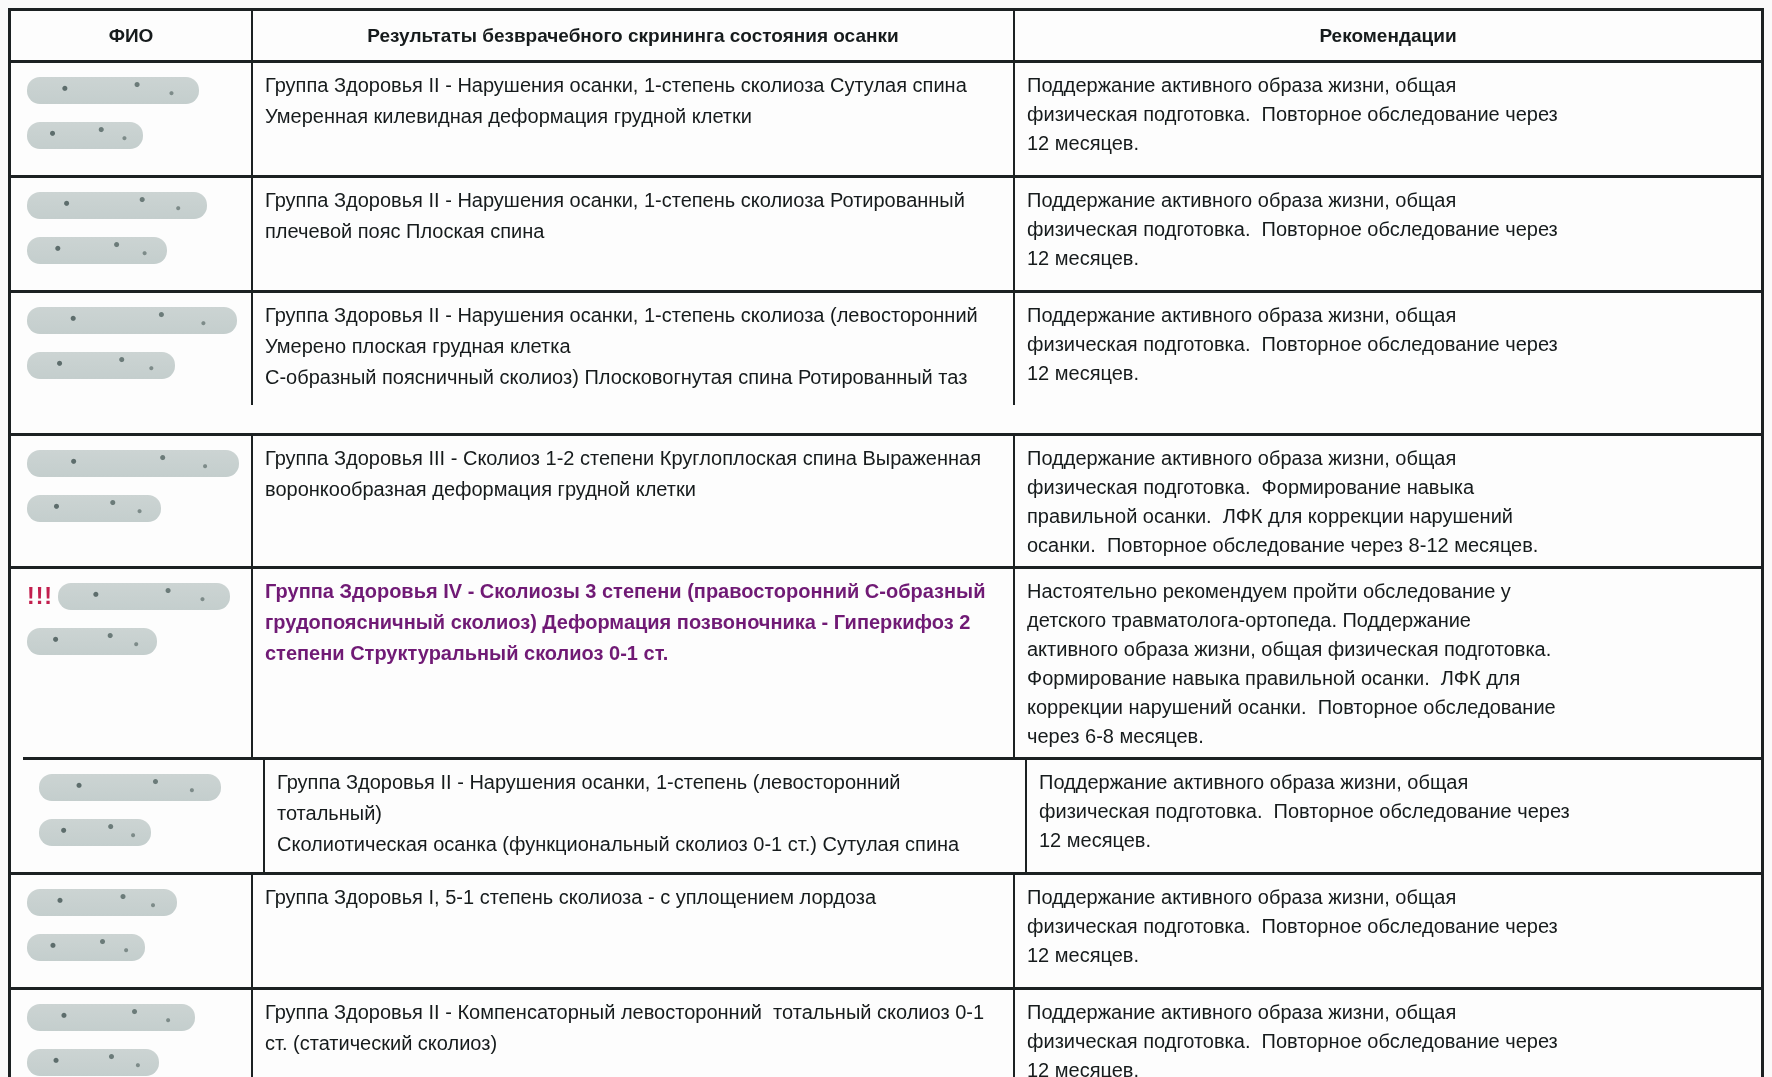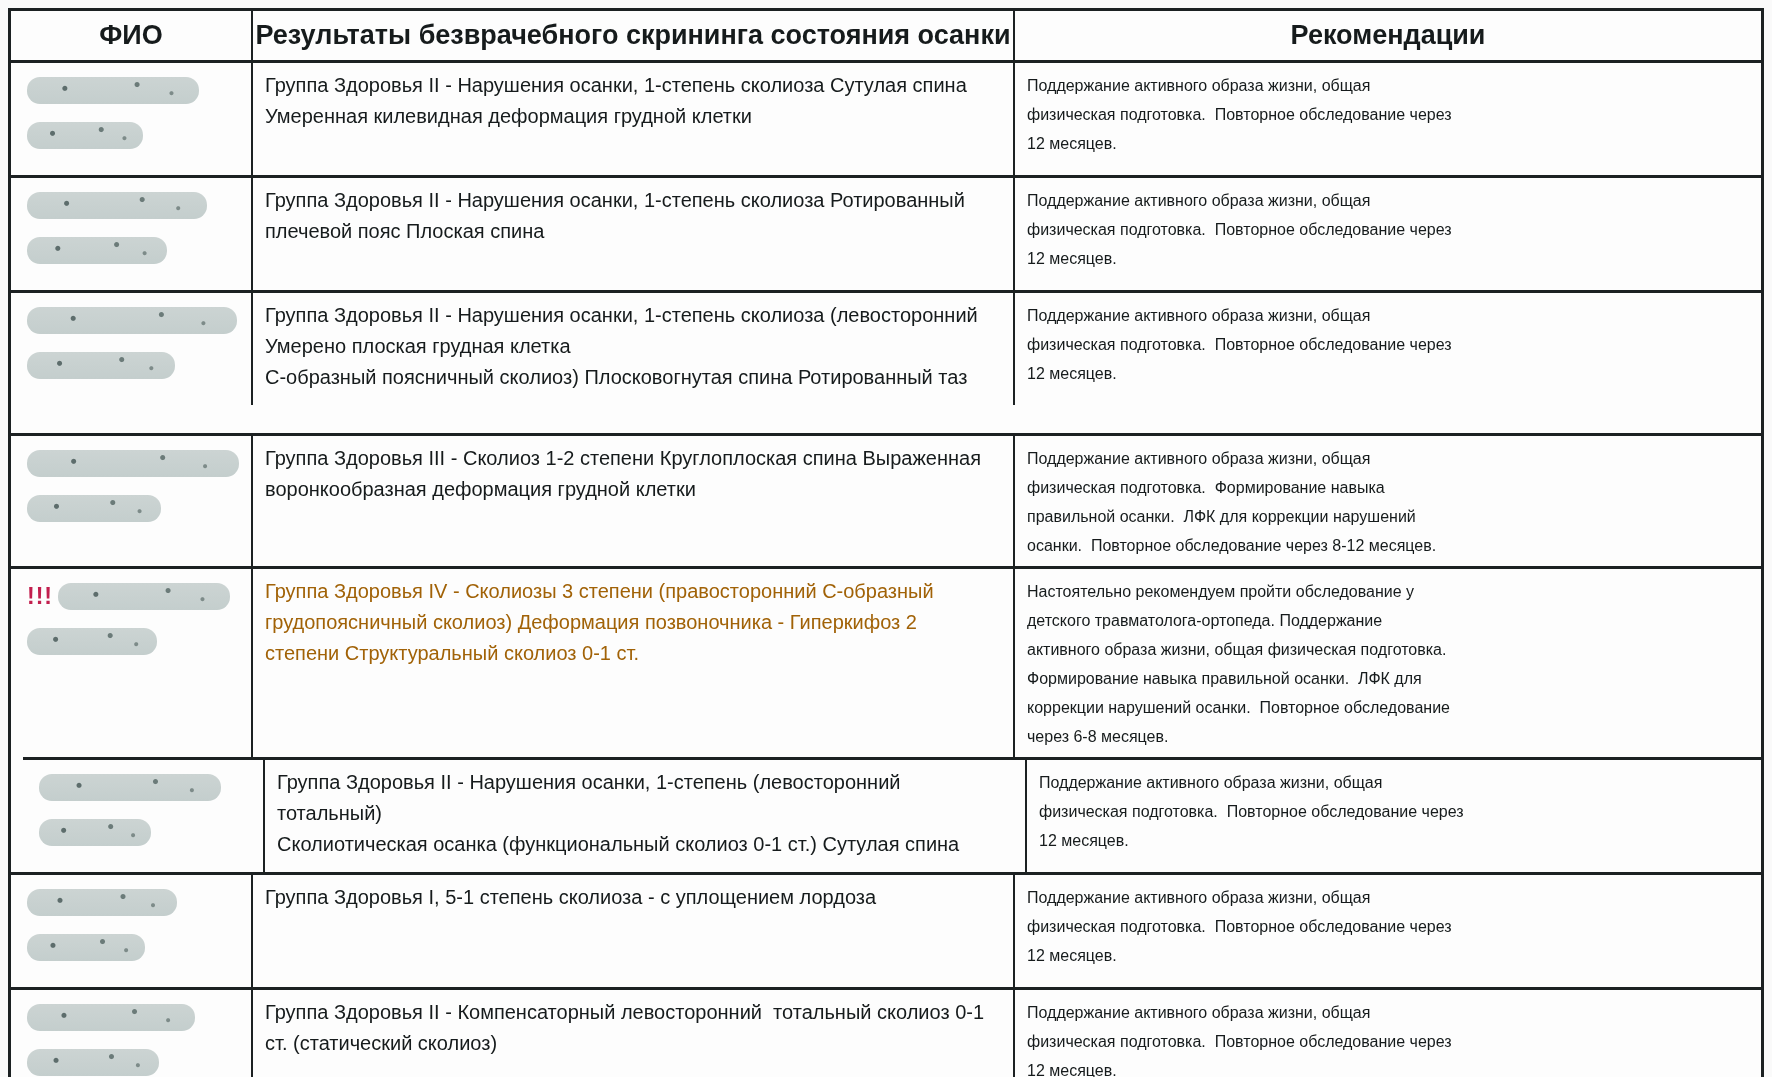--- a/index.html
+++ b/index.html
@@ -14,39 +14,39 @@
     position:absolute;left:8px;top:8px;width:1756px;
     background:#fdfdfd;
     border:3px solid #1c2122;
     box-sizing:border-box;
   }
   .hrow{
     display:grid;grid-template-columns:242px 762px 1fr;
     height:49px;align-items:center;
   }
   .hcell{
-    text-align:center;font-weight:700;font-size:27px;
+    text-align:center;font-weight:700;font-size:19px;
     height:100%;display:flex;align-items:center;justify-content:center;
     box-sizing:border-box;
   }
   .row{
     display:grid;grid-template-columns:242px 762px 1fr;
     border-top:3px solid #1c2122;
     box-sizing:border-box;
     background:#fdfdfd;
   }
   .cell{box-sizing:border-box;}
   .fio,.hcell-fio{border-right:2px solid #1c2122;}
   .result,.hcell-result{border-right:2px solid #1c2122;}
   .fio{padding:14px 12px 8px 16px;}
   .result{padding:7px 14px 6px 12px;font-size:20px;}
-  .rec{padding:8px 14px 6px 12px;font-size:16px;}
+  .rec{padding:8px 14px 6px 12px;font-size:20px;}
   .result .tline{line-height:31px;white-space:pre-wrap;}
   .rec .tline{line-height:29px;white-space:pre-wrap;}
-  .result.alert{color:#a16207;font-weight:400;}
+  .result.alert{color:#701a75;font-weight:700;}
   .blob-row{display:flex;align-items:center;margin-bottom:18px;}
   .blob{
     height:27px;border-radius:13px;
     background:
       radial-gradient(circle 3px at 22% 42%, #5d6d6c 0 2px, transparent 3px),
       radial-gradient(circle 3px at 64% 28%, #6b7b79 0 2px, transparent 3px),
       radial-gradient(circle 2px at 84% 60%, #7d8b89 0 1.5px, transparent 2.5px),
       linear-gradient(#ccd4d3,#c4cecd);
     filter:blur(0.5px);
   }

